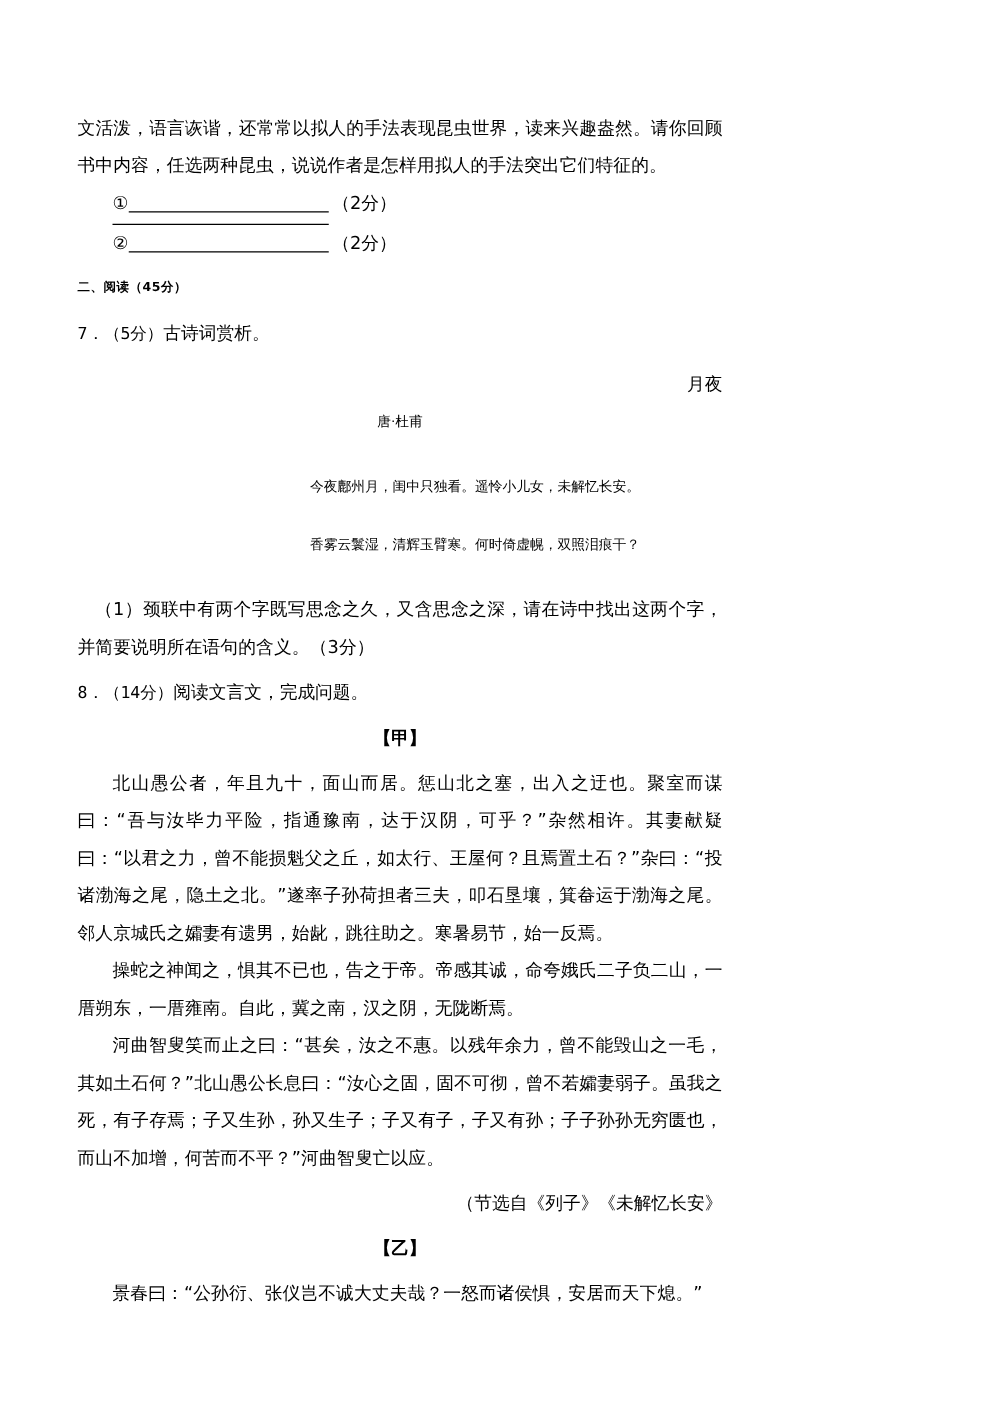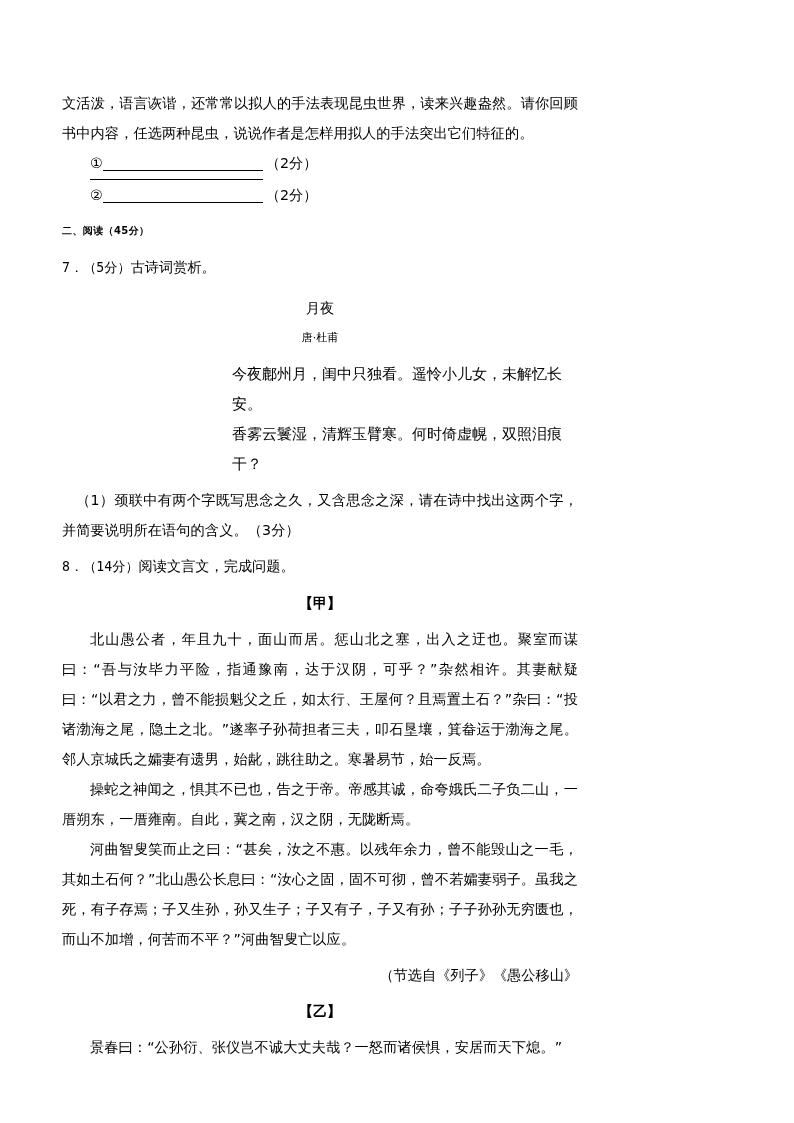--- a/index.html
+++ b/index.html
@@ -75,33 +75,33 @@
     width: 160px;
     border-bottom: 1px solid #000;
     vertical-align: -3px;
   }
   .marks { margin-left: 3px; }
 
   
   .poem-title {
     font-size: 14.2px;
     line-height: 30px;
-    text-align: center;
+    text-align: right;
     margin: 0;
   }
   .poem-author {
     font-size: 11px;
     line-height: 30px;
     text-align: center;
     margin: 0;
   }
   .poem-line {
-    font-size: 15px;
+    font-size: 11px;
     line-height: 30px;
-    margin: 0;
+    margin: 16px;
     padding-left: 170px;
   }
 
   
   .bracket-label {
     font-size: 14.2px;
     font-weight: bold;
     line-height: 30px;
     text-align: center;
     margin: 0;
@@ -162,21 +162,21 @@
   <p class="bracket-label">【甲】</p>
 
   <div class="sp-6"></div>
 
   <p class="para indent-2">北山愚公者，年且九十，面山而居。惩山北之塞，出入之迂也。聚室而谋曰：“吾与汝毕力平险，指通豫南，达于汉阴，可乎？”杂然相许。其妻献疑曰：“以君之力，曾不能损魁父之丘，如太行、王屋何？且焉置土石？”杂曰：“投诸渤海之尾，隐土之北。”遂率子孙荷担者三夫，叩石垦壤，箕畚运于渤海之尾。邻人京城氏之孀妻有遗男，始龀，跳往助之。寒暑易节，始一反焉。</p>
   <p class="para indent-2">操蛇之神闻之，惧其不已也，告之于帝。帝感其诚，命夸娥氏二子负二山，一厝朔东，一厝雍南。自此，冀之南，汉之阴，无陇断焉。</p>
   <p class="para indent-2">河曲智叟笑而止之曰：“甚矣，汝之不惠。以残年余力，曾不能毁山之一毛，其如土石何？”北山愚公长息曰：“汝心之固，固不可彻，曾不若孀妻弱子。虽我之死，有子存焉；子又生孙，孙又生子；子又有子，子又有孙；子子孙孙无穷匮也，而山不加增，何苦而不平？”河曲智叟亡以应。</p>
 
   <div class="sp-6"></div>
 
-  <p class="source">（节选自《列子》《愚公移山》</p>
+  <p class="source">（节选自《列子》《未解忆长安》</p>
 
   <div class="sp-6"></div>
 
   <p class="bracket-label">【乙】</p>
 
   <div class="sp-6"></div>
 
   <p class="para indent-2">景春曰：“公孙衍、张仪岂不诚大丈夫哉？一怒而诸侯惧，安居而天下熄。”</p>
 
 </div>

